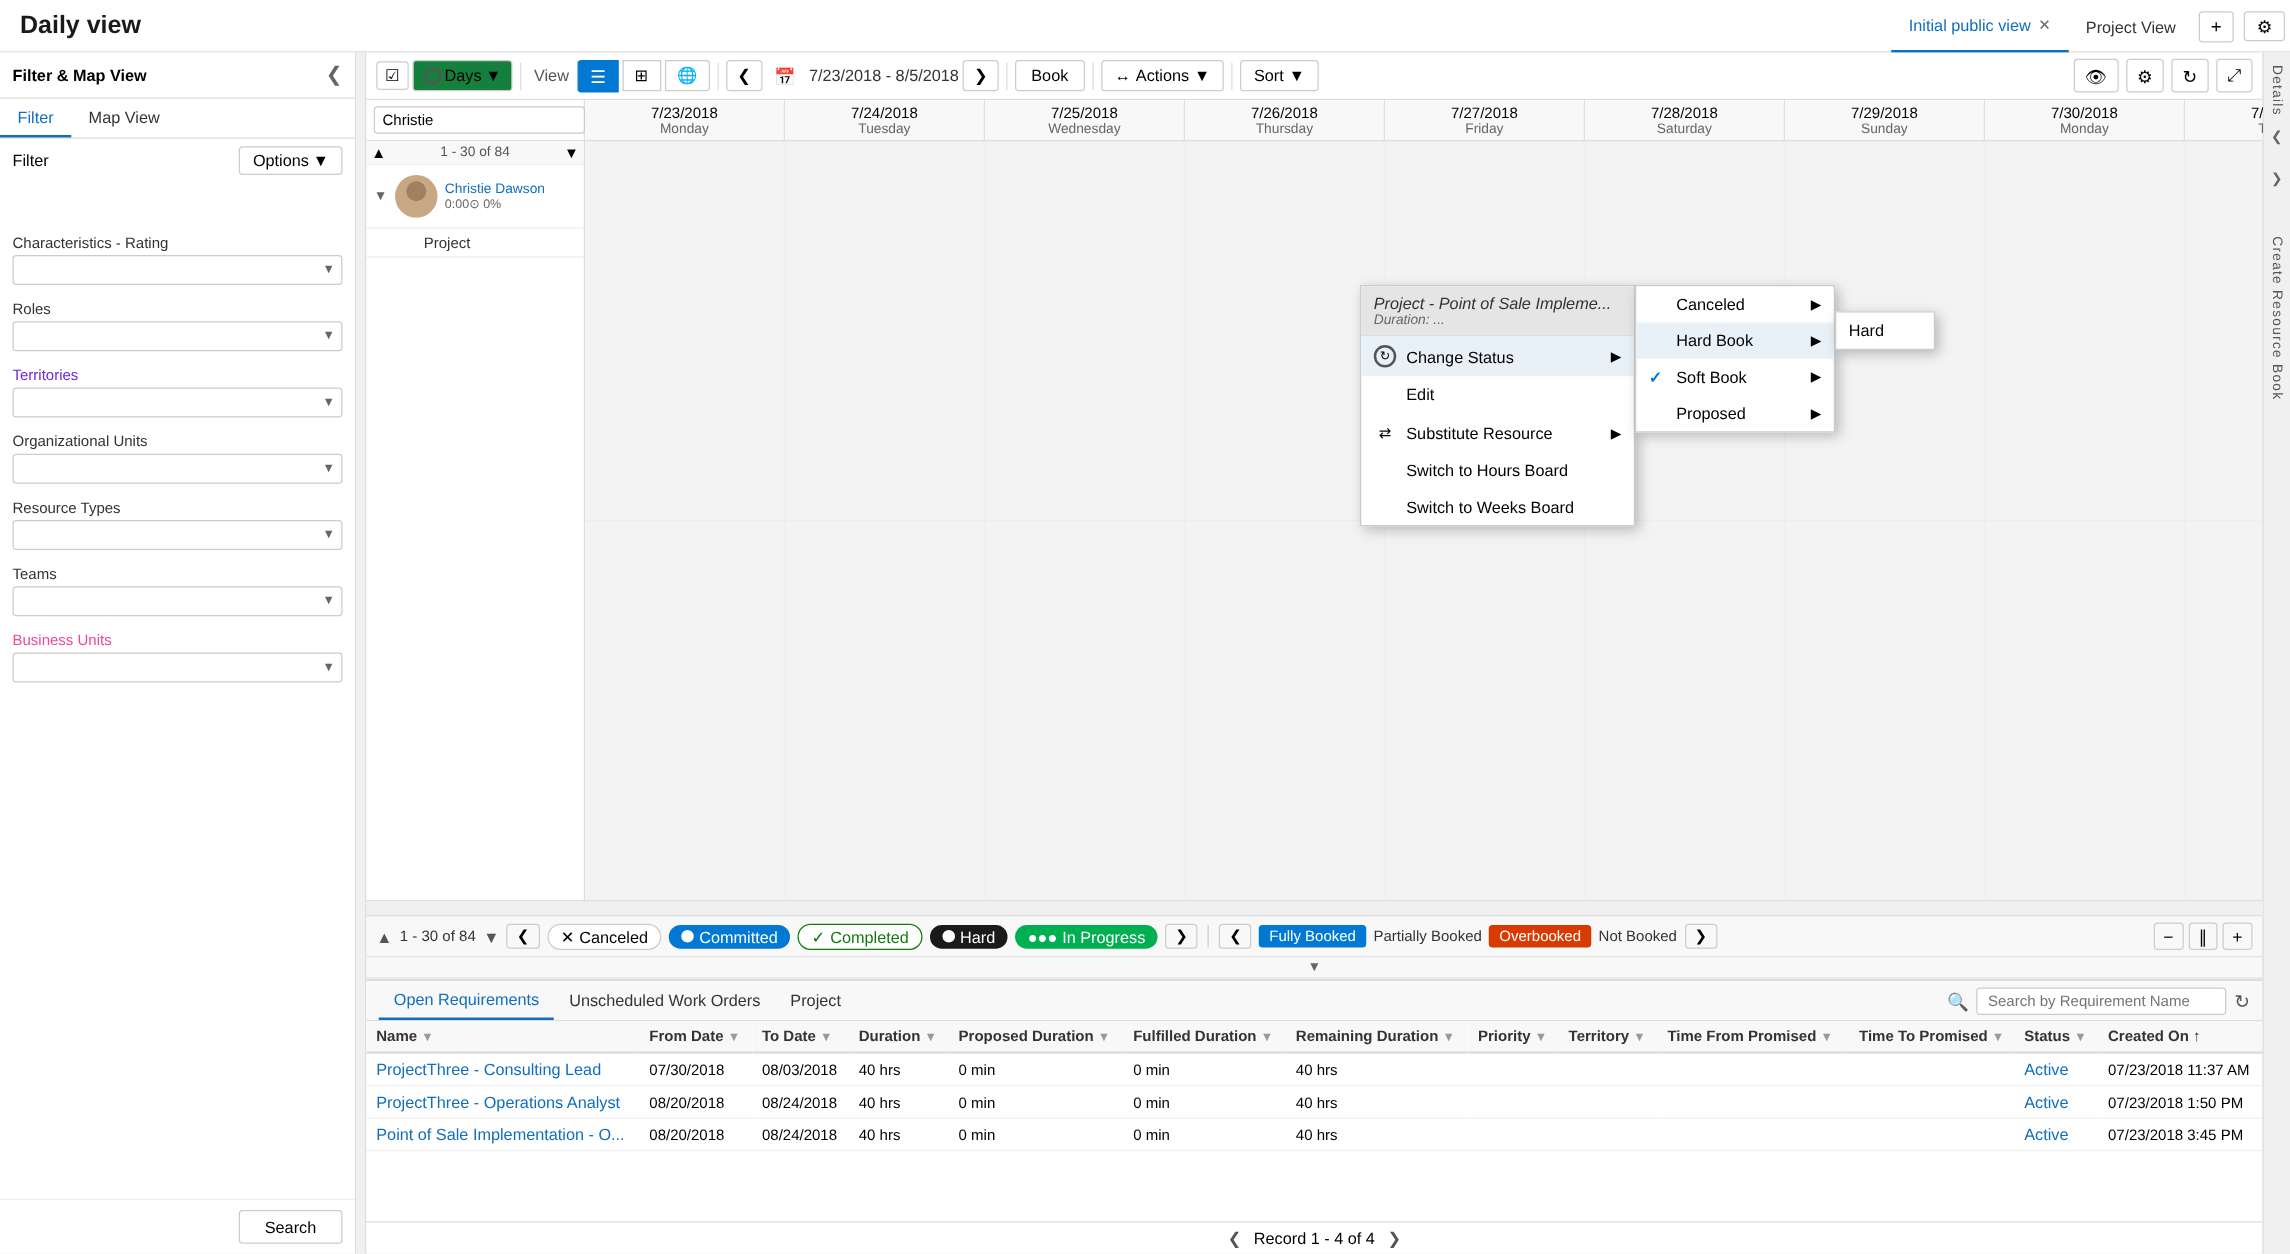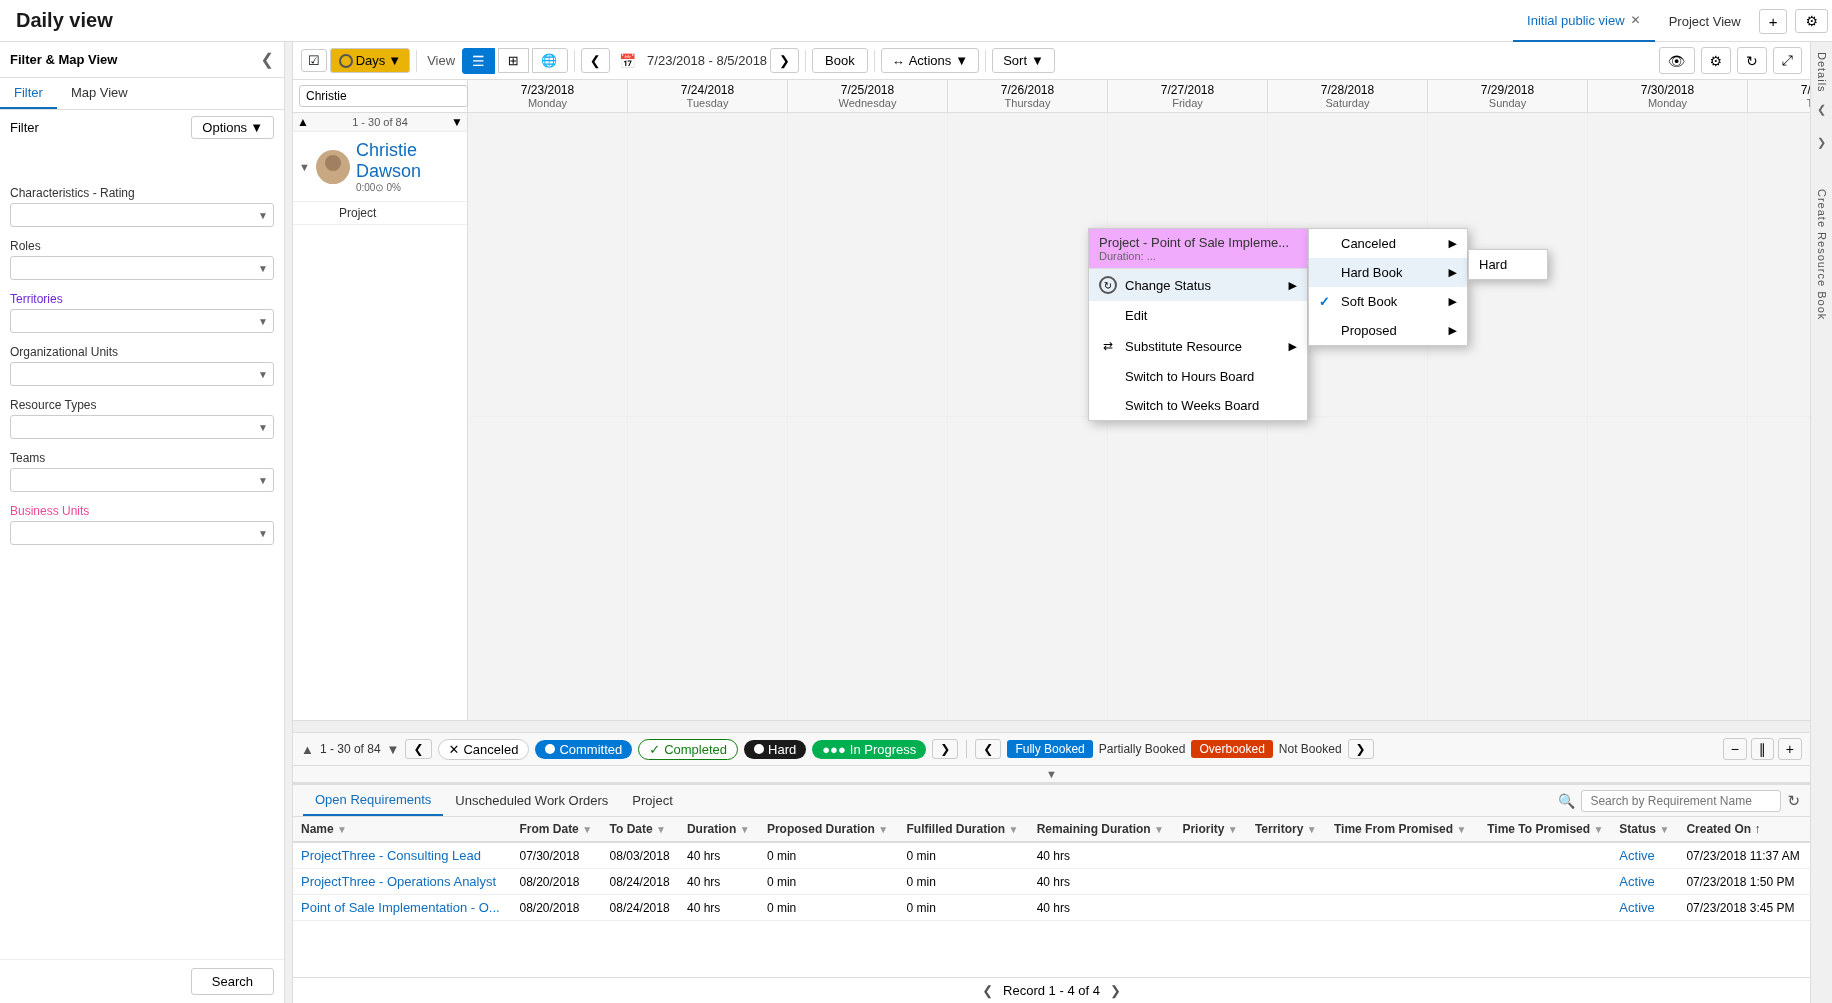--- a/index.html
+++ b/index.html
@@ -100,21 +100,21 @@
   </div>
 
   <div style="width:8px; background:#f0f0f0; border-right:1px solid #ddd; cursor:col-resize; flex-shrink:0;"></div>
 
   <div style="flex:1; display:flex; flex-direction:column; overflow:hidden;">
 
     <div style="display:flex; align-items:center; padding:5px 8px; background:#fff; border-bottom:1px solid #ddd; gap:3px; flex-shrink:0;">
 
       <div style="border:1px solid #ccc; border-radius:3px; padding:3px 6px; cursor:pointer; font-size:13px; display:flex; align-items:center;">☑</div>
 
-      <div style="display:flex; align-items:center; gap:3px; border:1px solid #ccc; border-radius:3px; padding:4px 8px; background:#eab308; cursor:pointer;">
+      <div style="display:flex; align-items:center; gap:3px; border:1px solid #ccc; border-radius:3px; padding:4px 8px; background:#15803d; cursor:pointer;">
         <span style="width:14px; height:14px; border-radius:50%; border:2px solid #555; display:inline-block;"></span>
         <span style="font-size:13px;">Days</span>
         <span>▼</span>
       </div>
 
       <div style="width:1px; height:22px; background:#ddd; margin:0 3px;"></div>
 
       <span style="font-size:13px; color:#555; padding:0 4px;">View</span>
 
       <button style="background:#0078d4; border:1px solid #0078d4; border-radius:3px 0 0 3px; padding:4px 9px; cursor:pointer; color:#fff; font-size:14px;">☰</button>
@@ -173,21 +173,21 @@
 
           <div style="display:flex; align-items:center; gap:6px; padding:8px 6px; border-bottom:1px solid #eee;">
             <div style="cursor:pointer; color:#666; font-size:11px;">▼</div>
             <div style="width:34px; height:34px; border-radius:50%; background:#c8a882; display:flex; align-items:center; justify-content:center; overflow:hidden; flex-shrink:0;">
               <svg width="34" height="34" viewBox="0 0 34 34">
                 <circle cx="17" cy="13" r="8" fill="#a08060"></circle>
                 <ellipse cx="17" cy="30" rx="12" ry="8" fill="#c8a882"></ellipse>
               </svg>
             </div>
             <div>
-              <div style="font-size:18px; font-weight:500; color:#106ebe; cursor:pointer;">Christie Dawson</div>
+              <div style="font-size:11px; font-weight:500; color:#106ebe; cursor:pointer;">Christie Dawson</div>
               <div style="font-size:10px; color:#666;">0:00⊙  0%</div>
             </div>
           </div>
           <div style="padding:4px 6px 4px 46px; font-size:12px; color:#333; border-bottom:1px solid #eee;">Project</div>
         </div>
 
         <div style="flex:1; overflow-x:auto; overflow-y:hidden; display:flex; flex-direction:column;">
 
           <div style="display:flex; border-bottom:1px solid #ddd; background:#f8f8f8; flex-shrink:0;" id="cal-header">
           <div style="min-width: 160px; border-right: 1px solid rgb(221, 221, 221); text-align: center; padding: 3px 2px; flex-shrink: 0;">
@@ -410,21 +410,21 @@
     <div style="margin-top:10px; display:flex; flex-direction:column; align-items:center; gap:20px;">
       <span style="font-size:11px; color:#666;">❮</span>
       <span style="font-size:11px; color:#666;">❯</span>
     </div>
     <div style="margin-top:40px;">
       <span style="writing-mode:vertical-rl; font-size:11px; color:#555; letter-spacing:1px;">Create Resource Book</span>
     </div>
   </div>
 
   <div style="position:absolute; top:186px; left:1088px; background:#fff; border:1px solid #ccc; box-shadow:3px 3px 10px rgba(0,0,0,0.25); z-index:200; width:220px;">
-    <div style="padding:6px 10px; background:#f0abfc; font-size:12px; color:#333; border-bottom:1px solid #ddd;">
+    <div style="padding:6px 10px; background:#e5e5e5; font-size:12px; color:#333; border-bottom:1px solid #ddd;font-style:italic;">
       <div>Project - Point of Sale Impleme...</div>
       <div style="font-size:11px; color:#666;">Duration: ...</div>
     </div>
     <div style="padding:7px 10px; font-size:13px; cursor:pointer; display:flex; align-items:center; gap:8px; background:#e8f0f8;">
       <span style="width:18px; height:18px; border-radius:50%; border:2px solid #555; display:flex; align-items:center; justify-content:center; font-size:10px; flex-shrink:0;">↻</span>
       <span>Change Status</span>
       <span style="margin-left:auto; font-size:11px;">▶</span>
     </div>
     <div style="padding:7px 10px; font-size:13px; cursor:pointer; display:flex; align-items:center; gap:8px;">
       <span style="width:18px;"></span>

